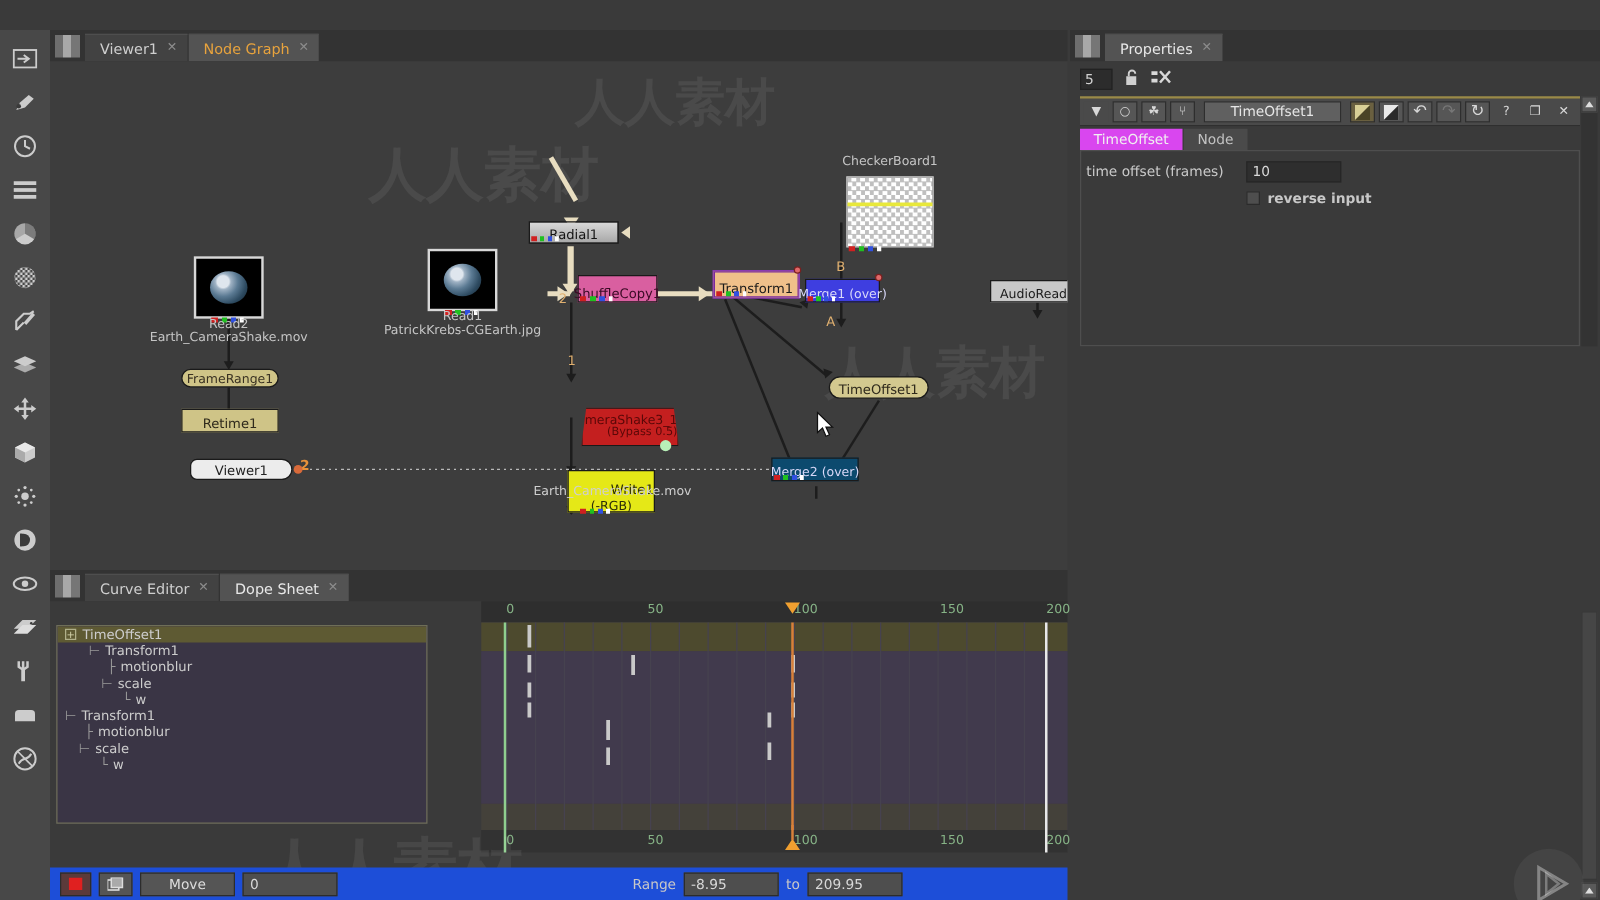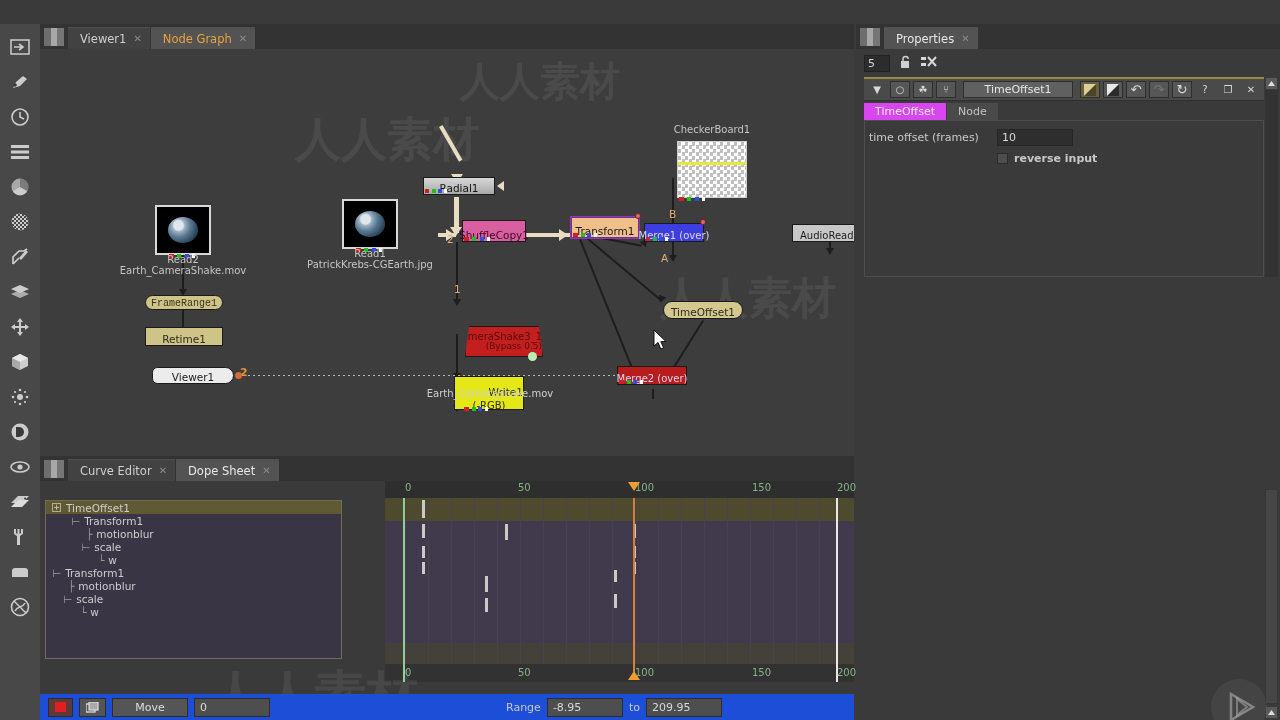--- a/index.html
+++ b/index.html
@@ -344,21 +344,21 @@
         <div class="thumb">
             <div class="earth"></div>
           </div>
         <div class="dots" style="left:14px;"></div>
         <div class="nlabel">Read1</div>
         <div class="nlabel" style="top:122%;text-align:right;">PatrickKrebs-CGEarth.jpg</div>
       </div>
 
       <div class="node" style="left:105px; top:246px;">
         <div class="nbox" style="width:78px; height:15px; background:#cfc487; border-radius:8px; color:#3a3222;">
-          <span style="font-size:10px;font-family:Liberation Mono, monospace;">FrameRange1</span>
+          <span style="font-size:10px;">FrameRange1</span>
         </div>
       </div>
 
       <div class="node" style="left:105px; top:278px;">
         <div class="nbox" style="width:78px; height:19px; background:#cfc487; color:#2f2a1c;">
           <span style="font-size:10.5px;">Retime1</span>
         </div>
       </div>
 
       <div class="node" style="left:112px; top:318px;">
@@ -429,21 +429,21 @@
         <div class="port" style="left:56px; top:-4px;"></div>
       </div>
 
       <div class="node" style="left:623px; top:252px;">
         <div class="nbox" style="width:80px; height:18px; background:#d3c98f; border-radius:10px; color:#2f2a1c;">
           <span style="font-size:10.5px;">TimeOffset1</span>
         </div>
       </div>
 
       <div class="node" style="left:577px; top:317px;">
-        <div class="nbox" style="width:70px; height:19px; background:#b91c1c; color:#d8d8f8;">
+        <div class="nbox" style="width:70px; height:19px; background:#0c4a6e; color:#d8d8f8;">
           <span style="font-size:10px;">Merge2 (over)</span>
         </div>
         <div class="dots" style="left:2px; bottom:1px; width:24px;"></div>
       </div>
 
       <div class="node" style="left:752px; top:175px;">
         <div class="nbox" style="width:76px; height:18px; background:#c8c8c8; color:#1a1a1a;">
           <span style="font-size:10px;">AudioRead1</span>
         </div>
       </div>

